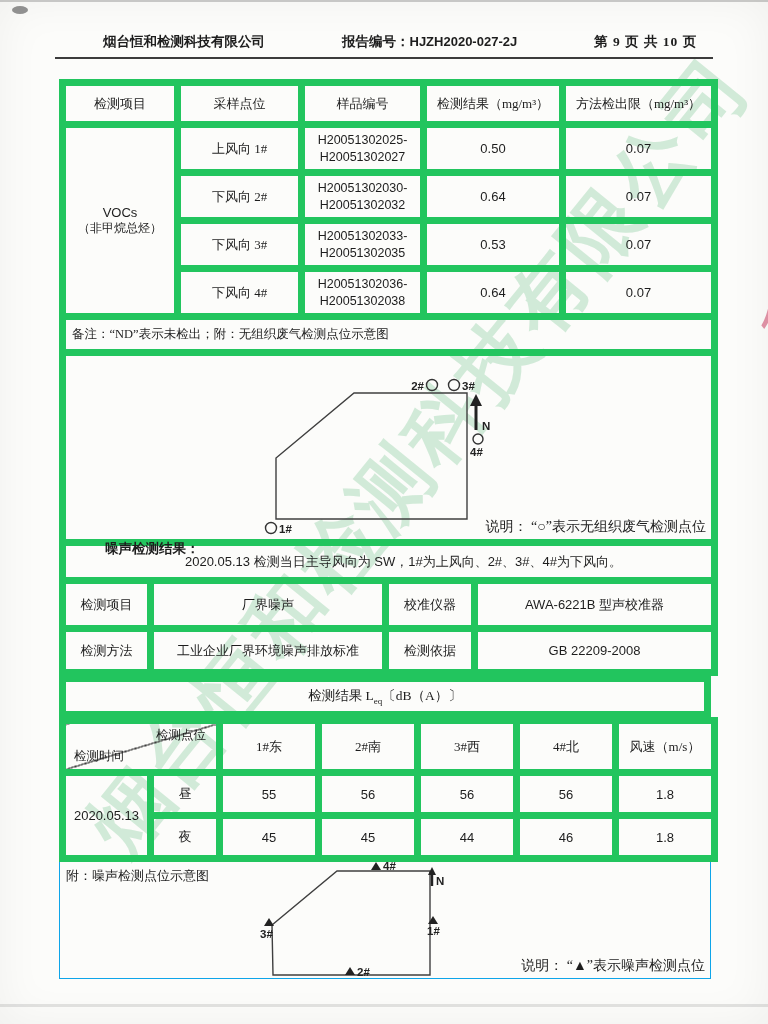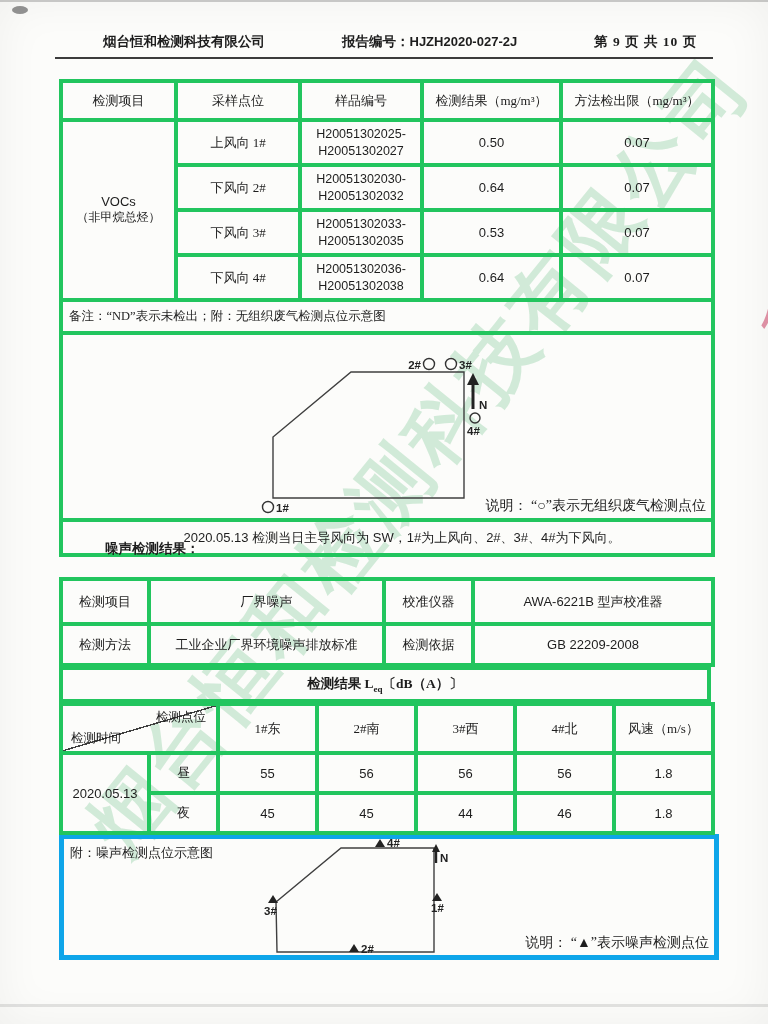--- a/index.html
+++ b/index.html
@@ -19,21 +19,21 @@
              border-right-color:rgba(201,60,97,0.55);border-radius:50%;transform:rotate(6deg);z-index:2;}
   
   .header{position:absolute;left:0;top:33px;width:100%;height:22px;font-size:13.5px;z-index:1;}
   .header .company{position:absolute;left:103px;font-weight:bold;}
   .header .report{position:absolute;left:342px;font-weight:bold;font-family:"Liberation Sans",sans-serif;font-size:13px;}
   .header .report .lbl{font-family:"Liberation Serif",serif;font-size:13.5px;}
   .header .pageinfo{position:absolute;left:594px;font-weight:bold;letter-spacing:1px;}
   .header-rule{position:absolute;left:55px;top:57px;width:658px;height:2px;background:#3c3c3c;z-index:1;}
   
   table{border-collapse:collapse;table-layout:fixed;z-index:1;position:relative;}
-  td{border:4px solid #22c55e;text-align:center;vertical-align:middle;font-size:13px;
+  td{border:7px solid #22c55e;text-align:center;vertical-align:middle;font-size:13px;
      padding:0;overflow:hidden;}
   .voc-table{position:absolute;left:59px;top:79px;width:652px;}
   .voc-table td.hd{height:35px;}
   .voc-table td.datarow{height:41px;}
   .num{font-family:"Liberation Sans","DejaVu Sans",sans-serif;}
   .sample-cell{white-space:pre-line;line-height:1.35;font-size:12.5px;}
   .item-sub{font-size:12px;}
   td.remark-cell{height:29px;text-align:left;padding-left:6px;font-size:12.5px;}
   td.diagram-cell{height:183px;position:relative;}
   td.wind-cell{height:31px;text-align:center;padding-left:30px;font-size:13px;}
@@ -41,28 +41,28 @@
   .attach-label{position:absolute;left:6px;top:5px;font-size:13px;z-index:1;}
   svg{display:block;}
   svg text{font-family:"Liberation Sans","DejaVu Sans",sans-serif;font-size:11.5px;font-weight:bold;fill:#222;}
   
   .noise-heading{position:absolute;left:105px;top:540px;font-size:13.5px;font-weight:bold;z-index:1;}
   .noise-block{position:absolute;left:59px;top:577px;width:652px;z-index:1;}
   .noise-block table{width:652px;}
   .noise-block table + table, .noise-block table + div{margin-top:-1px;}
   .noise-info td{height:41px;}
   .noise-info tr.r3 td{height:37px;}
-  .noise-title td{height:29px;font-size:13.5px;font-weight:bold;}
+  .noise-title td{height:29px;font-size:13.5px;}
   .noise-matrix td{height:36px;}
   .noise-matrix td.mhead{height:45px;}
   .corner-cell{position:relative;
      background:linear-gradient(to bottom right,transparent calc(50% - 1px),#3f3f3f calc(50% - 1px),#3f3f3f calc(50% + 0.4px),transparent calc(50% + 0.4px));}
   .corner-top{position:absolute;top:3px;right:10px;font-size:12.5px;}
   .corner-bottom{position:absolute;bottom:4px;left:8px;font-size:12.5px;font-family:Liberation Serif, serif;}
-  .noise-diagram{position:relative;width:650px;height:116px;border:5px solid #0ea5e9;background:transparent;}
+  .noise-diagram{position:relative;width:650px;height:116px;border:1px solid #0ea5e9;background:transparent;}
 </style>
 </head>
 <body>
 
 <div class="page">
 
   <div class="scan-top"></div>
   <div class="scan-bottom"></div>
   <div class="scan-blob"></div>
   <div class="watermark">烟台恒和检测科技有限公司</div>

